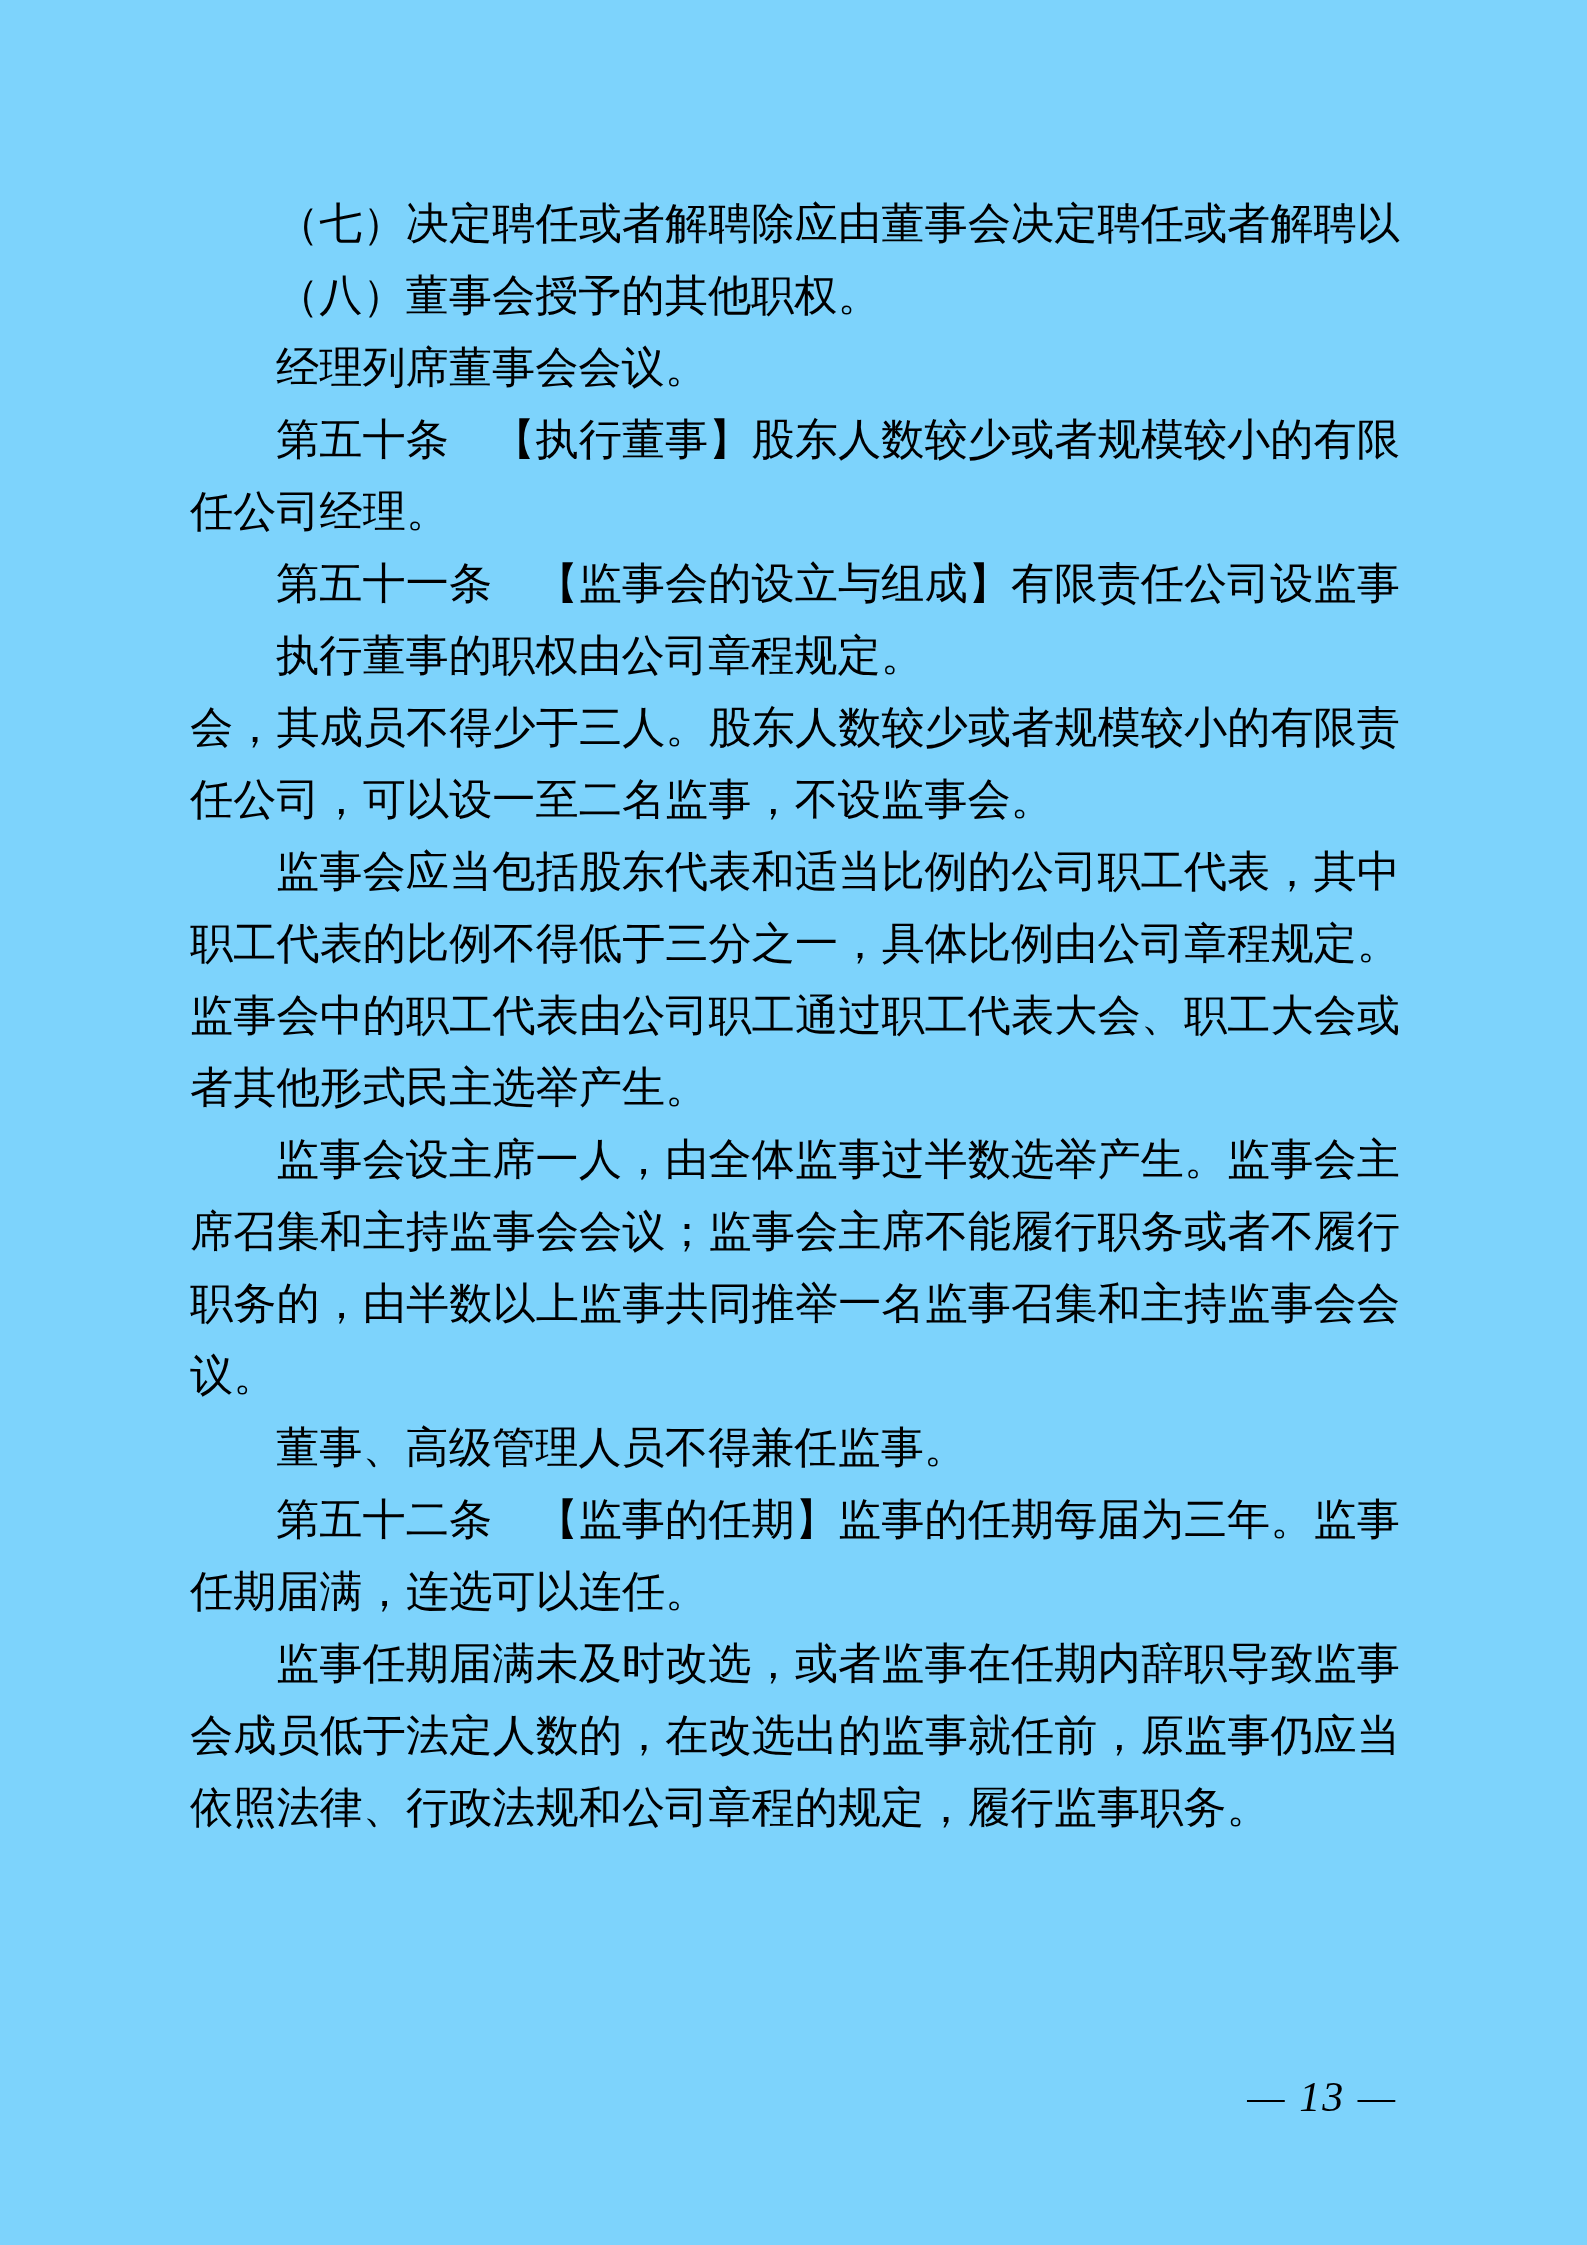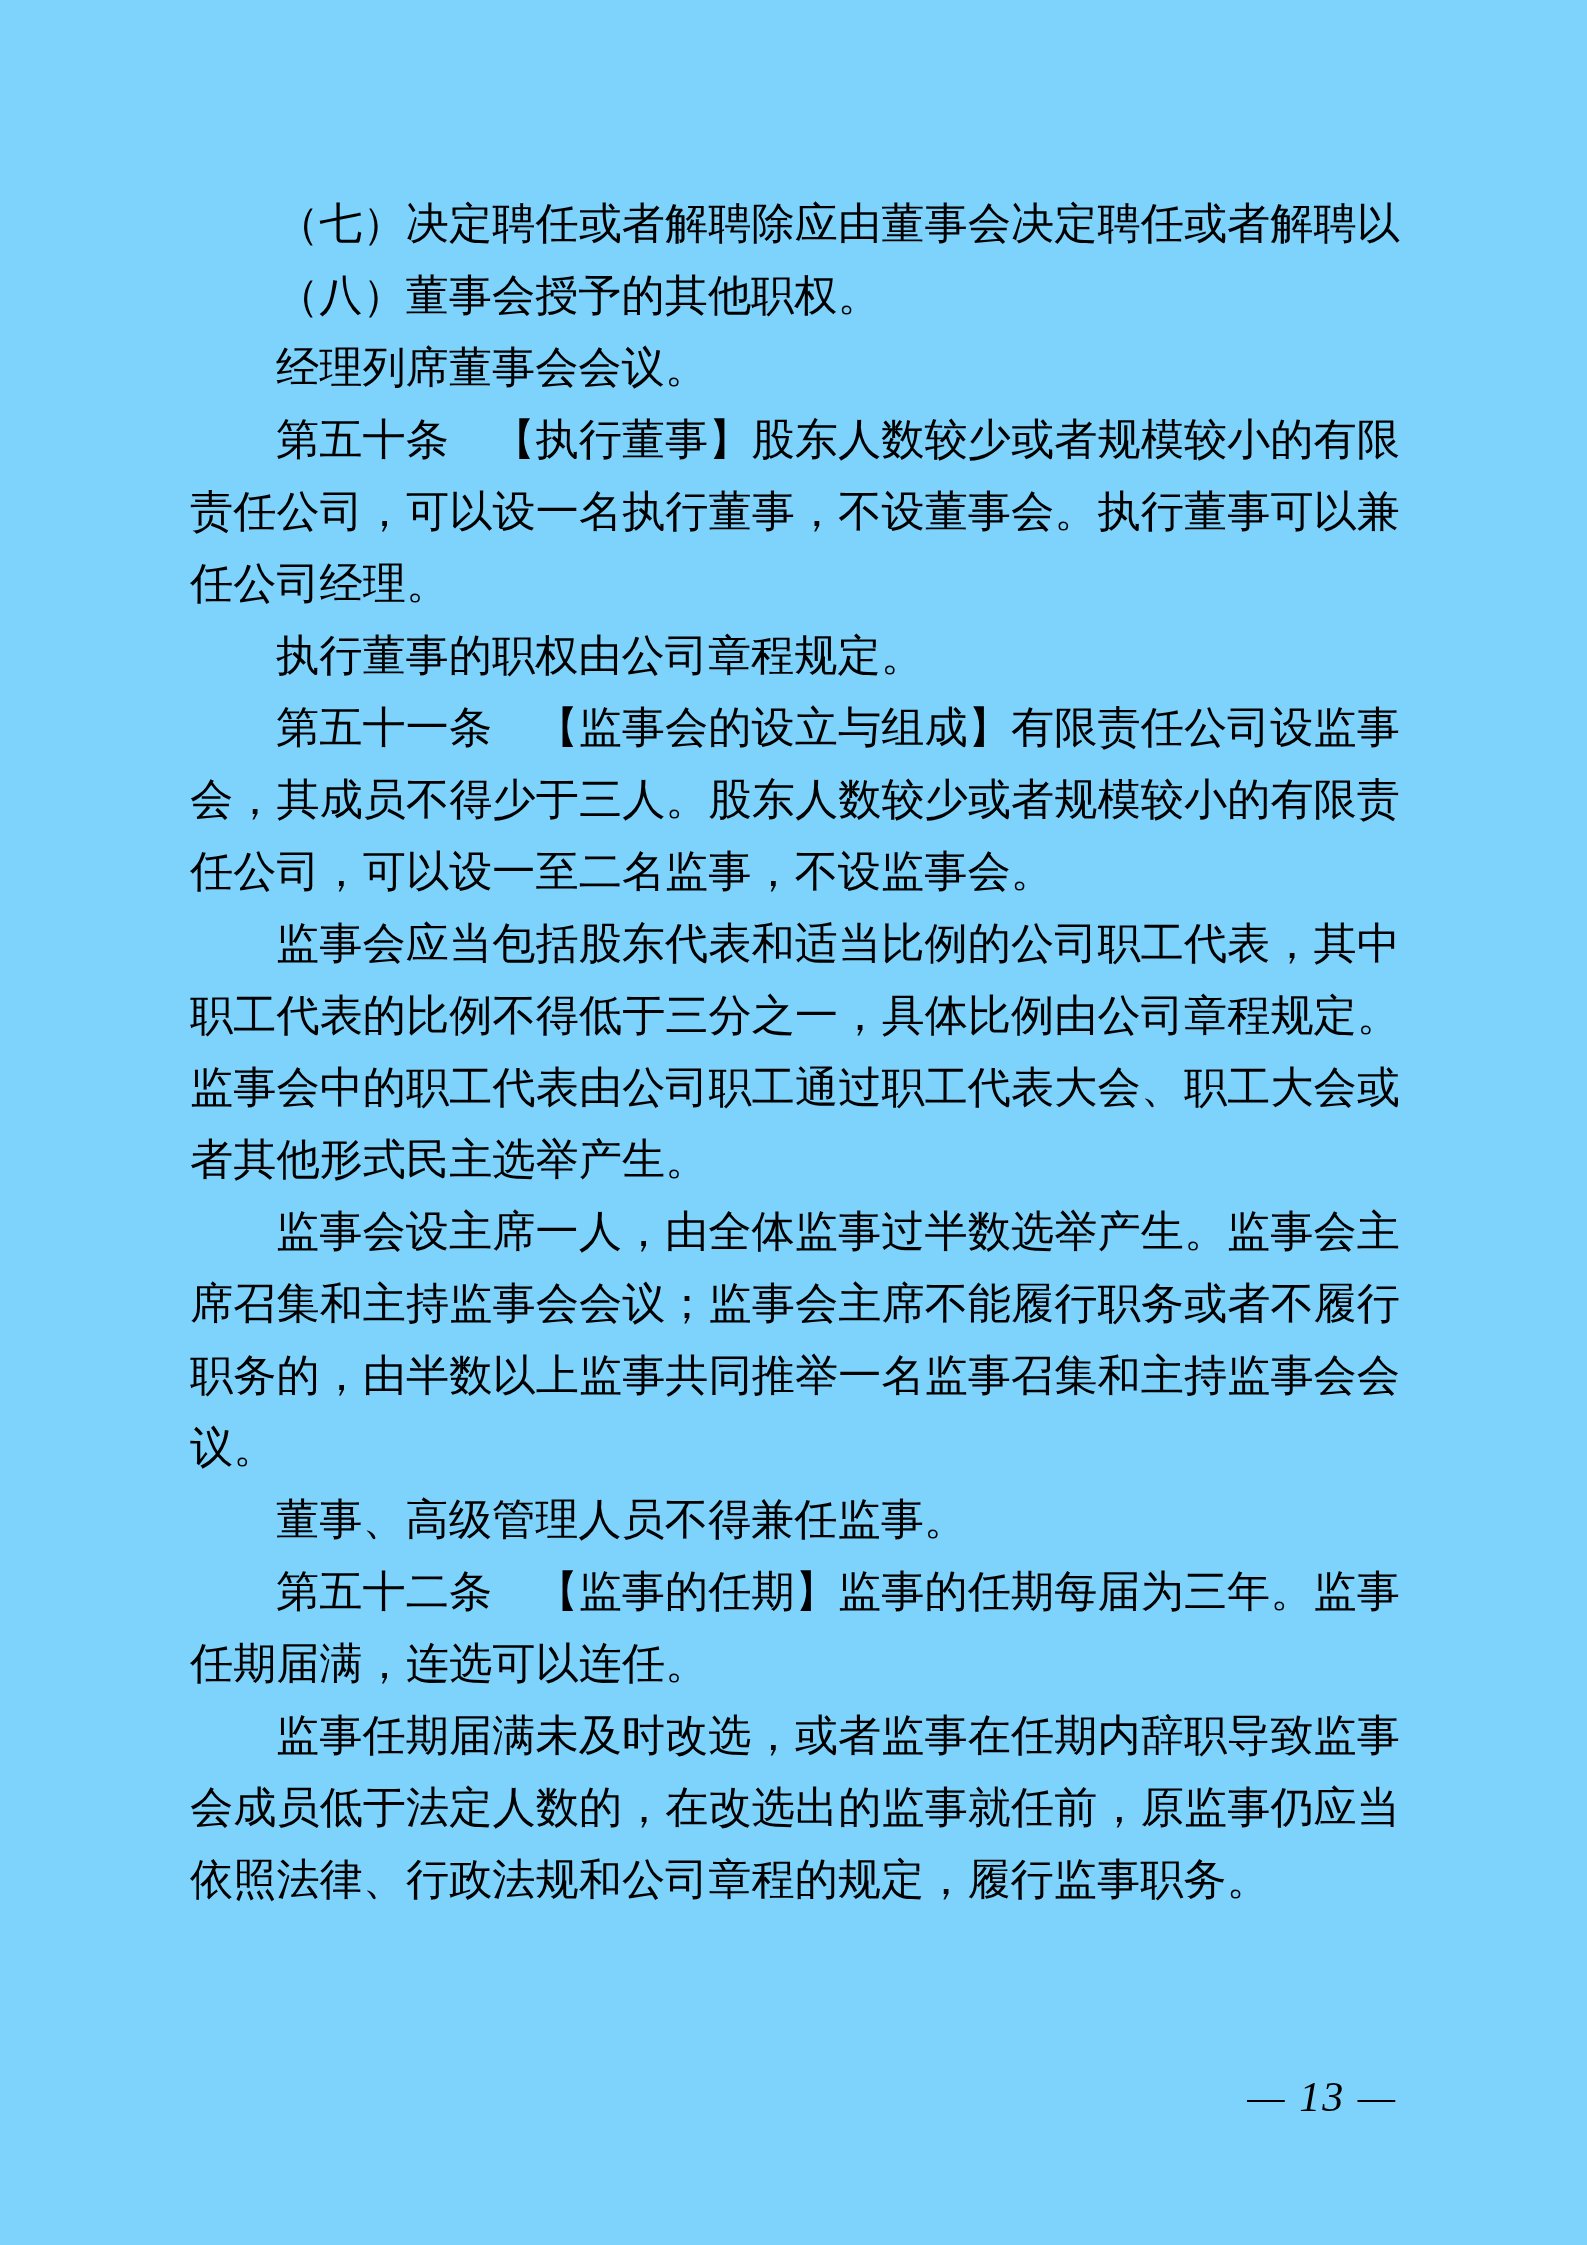--- a/index.html
+++ b/index.html
@@ -56,24 +56,23 @@
 </style>
 </head>
 <body>
 
 <div class="page">
   <div class="text-block">
       <div class="line indent fill">（七）决定聘任或者解聘除应由董事会决定聘任或者解聘以</div>
       <div class="line indent">（八）董事会授予的其他职权。</div>
       <div class="line indent">经理列席董事会会议。</div>
       <div class="line indent fill">第五十条　【执行董事】股东人数较少或者规模较小的有限</div>
-      <div class="line fill">责任公司，可以设一名执行董事，不设董事会。执行董事可以兼</div>
       <div class="line">任公司经理。</div>
+      <div class="line indent fill">第五十一条　【监事会的设立与组成】有限责任公司设监事</div>
       <div class="line indent">执行董事的职权由公司章程规定。</div>
-      <div class="line indent fill">第五十一条　【监事会的设立与组成】有限责任公司设监事</div>
       <div class="line fill">会，其成员不得少于三人。股东人数较少或者规模较小的有限责</div>
       <div class="line">任公司，可以设一至二名监事，不设监事会。</div>
       <div class="line indent fill">监事会应当包括股东代表和适当比例的公司职工代表，其中</div>
       <div class="line fill">职工代表的比例不得低于三分之一，具体比例由公司章程规定。</div>
       <div class="line fill">监事会中的职工代表由公司职工通过职工代表大会、职工大会或</div>
       <div class="line">者其他形式民主选举产生。</div>
       <div class="line indent fill">监事会设主席一人，由全体监事过半数选举产生。监事会主</div>
       <div class="line fill">席召集和主持监事会会议；监事会主席不能履行职务或者不履行</div>
       <div class="line fill">职务的，由半数以上监事共同推举一名监事召集和主持监事会会</div>
       <div class="line">议。</div>

